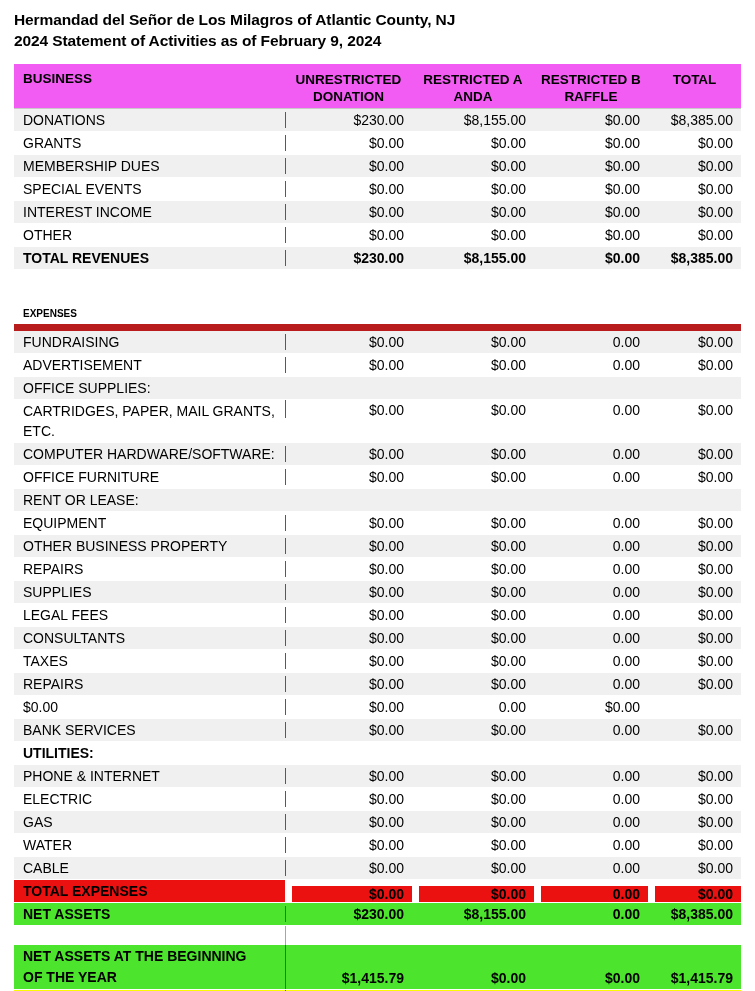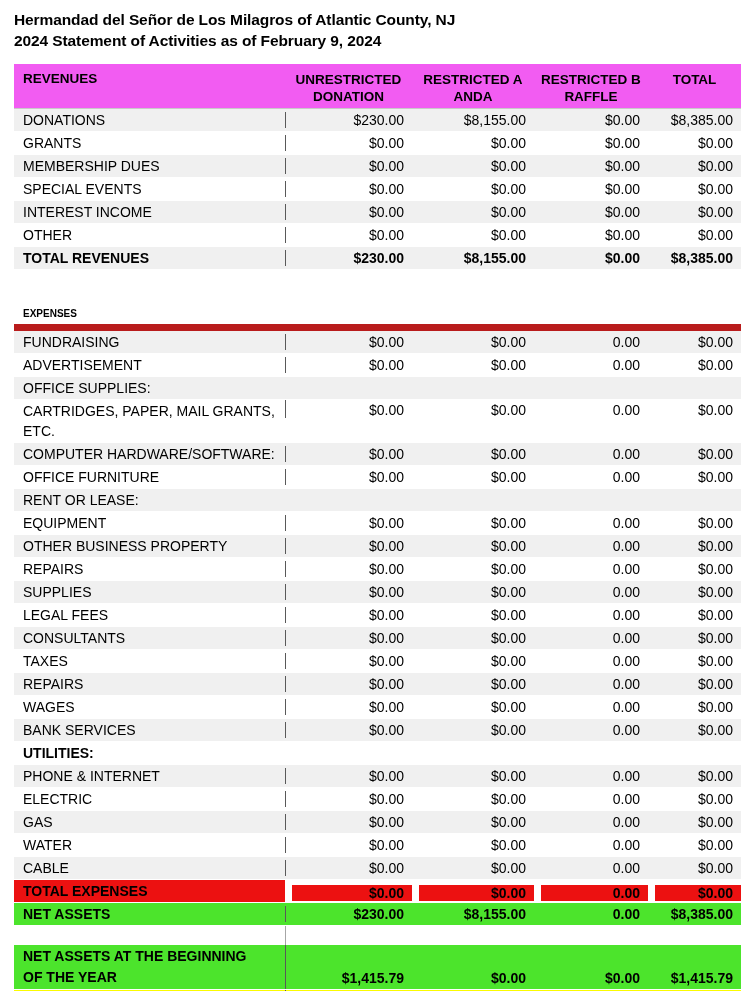--- a/index.html
+++ b/index.html
@@ -50,21 +50,21 @@
   .bg-g { background: #F0F0F0; }
   .bold { font-weight: bold; }
 
   .row-tall { min-height: 43px; align-items: flex-start; }
   .row-tall > div:nth-child(n+2) { padding-top: 2px; }
 
   .section-head { margin-top: 33px; font-weight: bold; font-size: 10px; padding-left: 9px; line-height: 21px; }
   .exp { border-top: 7px solid #b91c1c; }
 
   
-  .row-red { background: #fff; font-weight: bold; align-items: center; }
+  .row-red { background: #fff; font-weight: bold; align-items: flex-end; }
   .row-red > div:first-child { background: #EC1111; display: flex; align-items: center; }
   .row-red > div:nth-child(n+2) {
     background: #EC1111;
     border-left: 7px solid #fff; border-top: 3px solid #fff;
     display: flex; align-items: center; justify-content: flex-end;
   }
 
   
   .row-green { background: #4CE42C; font-weight: bold; }
 
@@ -86,21 +86,21 @@
 
 <div class="page">
 
   <div class="title">
     <div>Hermandad del Señor de Los Milagros of Atlantic County, NJ</div>
     <div>2024 Statement of Activities as of February 9, 2024</div>
   </div>
 
   <div class="tbl">
     <div class="phead cols">
-      <div>REVENUES</div>
+      <div>BUSINESS</div>
       <div class="hc">
         <span>UNRESTRICTED</span>
         <span>DONATION</span>
       </div>
       <div class="hc">
         <span>RESTRICTED A</span>
         <span>ANDA</span>
       </div>
       <div class="hc">
         <span>RESTRICTED B</span>
@@ -266,21 +266,20 @@
       <div>$0.00</div>
     </div>
     <div class="row cols bg-g">
       <div>REPAIRS</div>
       <div>$0.00</div>
       <div>$0.00</div>
       <div>0.00</div>
       <div>$0.00</div>
     </div>
     <div class="row cols">
-      <div>WAGES</div>
       <div>$0.00</div>
       <div>$0.00</div>
       <div>0.00</div>
       <div>$0.00</div>
     </div>
     <div class="row cols bg-g">
       <div>BANK SERVICES</div>
       <div>$0.00</div>
       <div>$0.00</div>
       <div>0.00</div>

